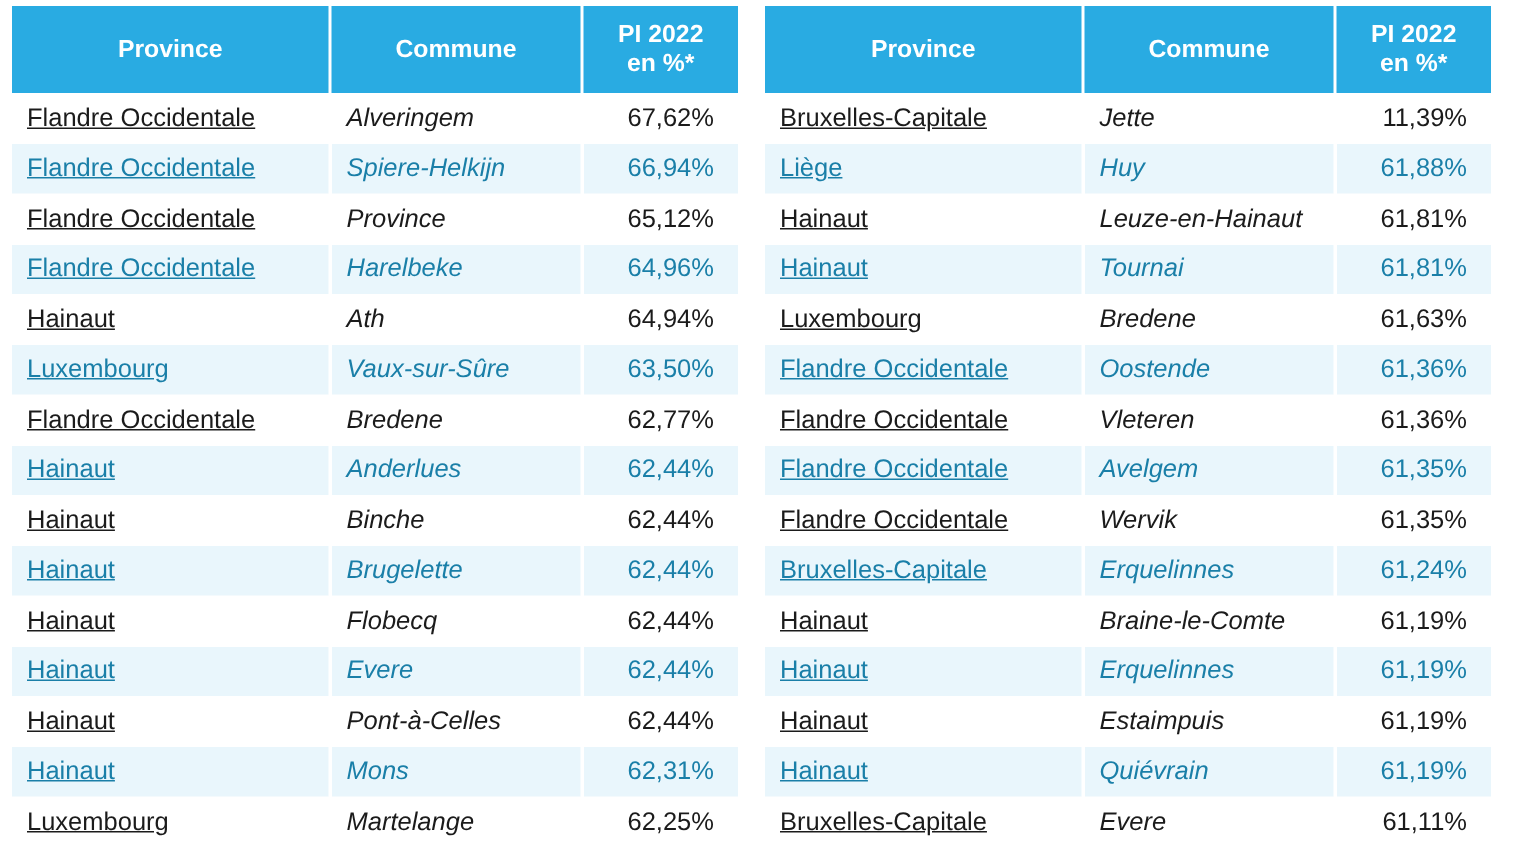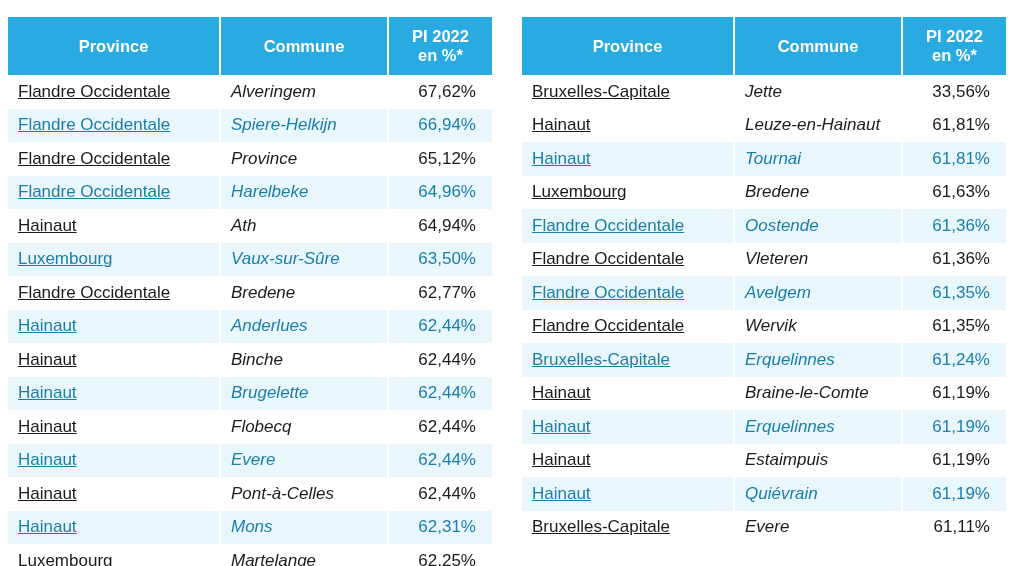--- a/index.html
+++ b/index.html
@@ -11,23 +11,23 @@
     width: 1024px;
     height: 566px;
     font-family: "Liberation Sans", sans-serif;
     overflow: hidden;
   }
   .page {
     position: relative;
     width: 1024px;
     height: 566px;
     box-sizing: border-box;
-    padding: 17px 36px 0 8px;
+    padding: 4px 36px 0 8px;
     display: flex;
-    gap: 30px;
+    gap: 18px;
   }
   .table-wrap {
     flex: 0 0 auto;
   }
   table {
     border-collapse: collapse;
     table-layout: fixed;
   }
   table.tbl-left { width: 484px; }
   table.tbl-right { width: 484px; }
@@ -193,21 +193,26 @@
           <th>
             <span class="hdr-line2">PI 2022</span>
             <span class="hdr-line2">en %*</span>
           </th>
         </tr>
       </thead>
       <tbody id="body-right">
           <tr class="odd">
             <td class="prov">Bruxelles-Capitale</td>
             <td class="comm">Jette</td>
-            <td class="val">33,56%</td>
+            <td class="val">11,39%</td>
+          </tr>
+          <tr class="even">
+            <td class="prov">Liège</td>
+            <td class="comm">Huy</td>
+            <td class="val">61,88%</td>
           </tr>
           <tr class="odd">
             <td class="prov">Hainaut</td>
             <td class="comm">Leuze-en-Hainaut</td>
             <td class="val">61,81%</td>
           </tr>
           <tr class="even">
             <td class="prov">Hainaut</td>
             <td class="comm">Tournai</td>
             <td class="val">61,81%</td>

